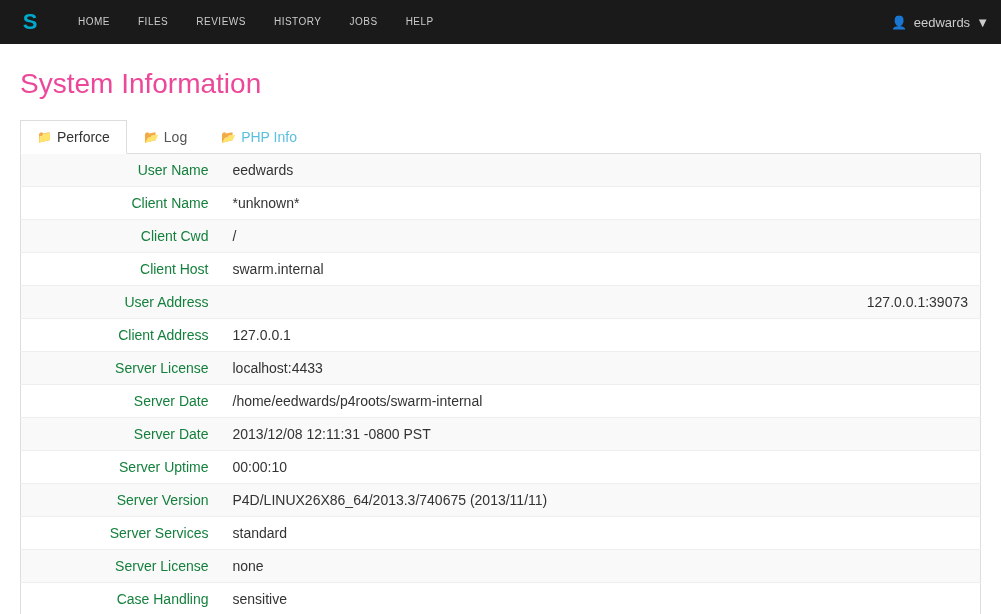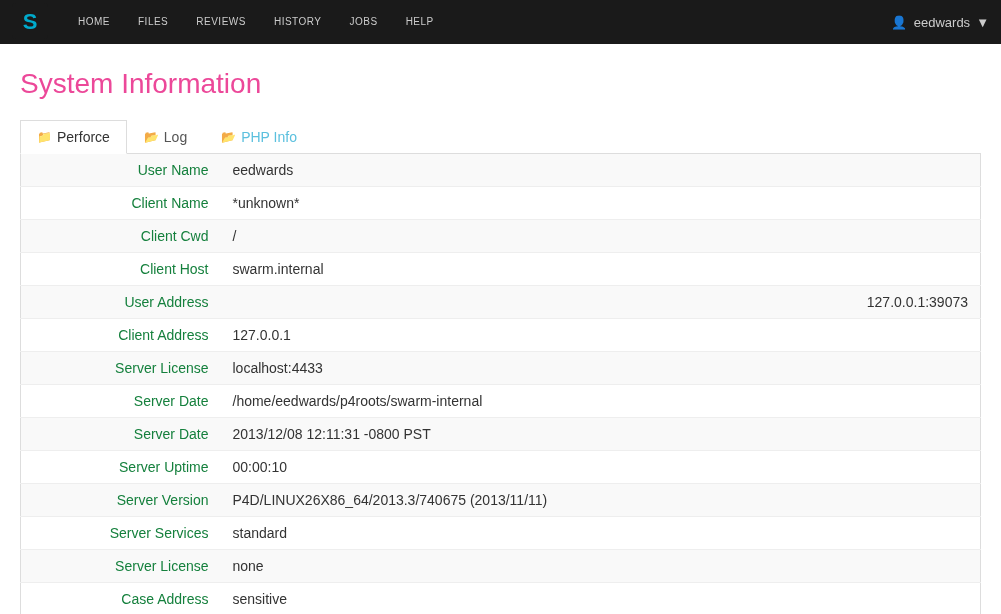--- a/index.html
+++ b/index.html
@@ -202,18 +202,18 @@
         </tr>
         <tr>
           <td class="label">Server Services</td>
           <td class="value">standard</td>
         </tr>
         <tr>
           <td class="label">Server License</td>
           <td class="value">none</td>
         </tr>
         <tr>
-          <td class="label">Case Address</td>
+          <td class="label">Case Handling</td>
           <td class="value">sensitive</td>
         </tr>
       </tbody>
   </table>
 </div>
 
 </body></html>

